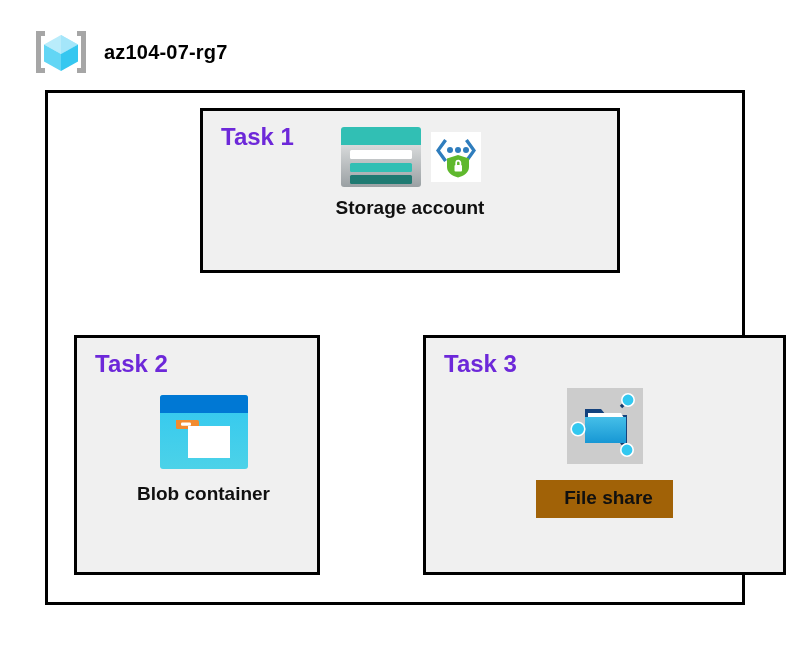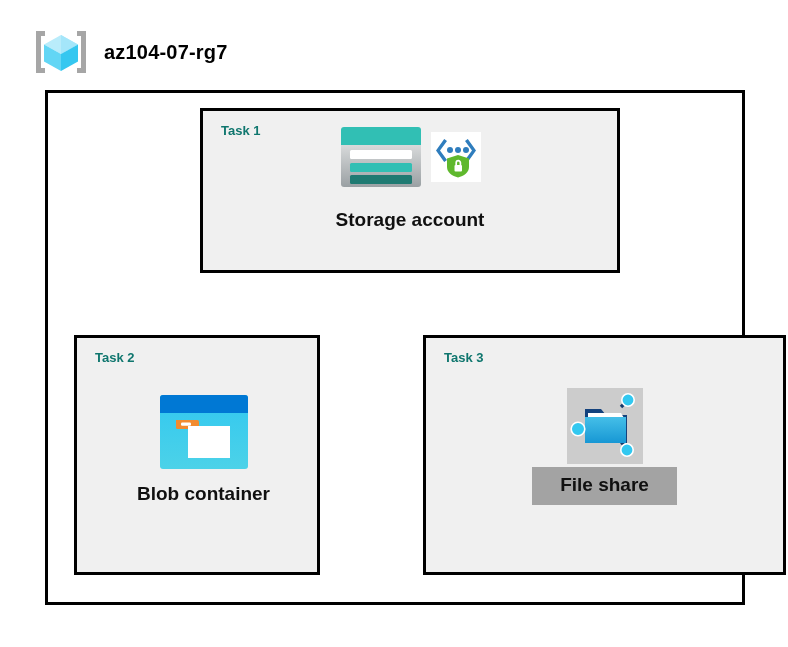--- a/index.html
+++ b/index.html
@@ -52,43 +52,43 @@
     border: 3px solid #000000;
   }
   #task1-box { left: 152px; top: 15px;  width: 420px; height: 165px; }
   #task2-box { left: 26px;  top: 242px; width: 246px; height: 240px; }
   #task3-box { left: 375px; top: 242px; width: 363px; height: 240px; }
 
   .task-label {
     position: absolute;
     left: 18px;
     top: 12px;
-    font-size: 13px;
+    font-size: 24px;
     font-weight: bold;
-    color: #0f766e;
+    color: #6d28d9;
     white-space: nowrap;
   }
 
   
   .node {
     position: absolute;
     display: flex;
     flex-direction: column;
     align-items: center;
   }
   .node-caption {
     font-size: 19px;
     font-weight: bold;
     color: #101010;
     white-space: nowrap;
     text-align: center;
   }
 
   
-  #node-storage { left: 0; right: 0; top: 14px; gap: 12px; }
+  #node-storage { left: 0; right: 0; top: 14px; }
   #storage-icons {
     display: flex;
     align-items: center;
     justify-content: center;
     gap: 8px;
     margin-bottom: 8px;
   }
   #storage-account-icon { width: 84px; height: 64px; display: block; }
   #private-endpoint-icon { width: 50px; height: 50px; display: block; }
 
@@ -102,23 +102,23 @@
     position: relative;
     width: 76px;
     height: 76px;
     background: #cccccc;
     display: flex;
     align-items: center;
     justify-content: center;
   }
   #fileshare-icon { width: 72px; height: 70px; display: block; }
   #fileshare-caption-wrap {
-    background: #a3a3a3;
-    padding: 7px 28px 9px 28px;
-    margin-top: 3px;
+    background: #a16207;
+    padding: 7px 20px 9px 28px;
+    margin-top: 16px;
   }
 
   
   #connectors {
     position: absolute;
     left: 0; top: 0;
     width: 788px; height: 647px;
     pointer-events: none;
   }
 </style>

